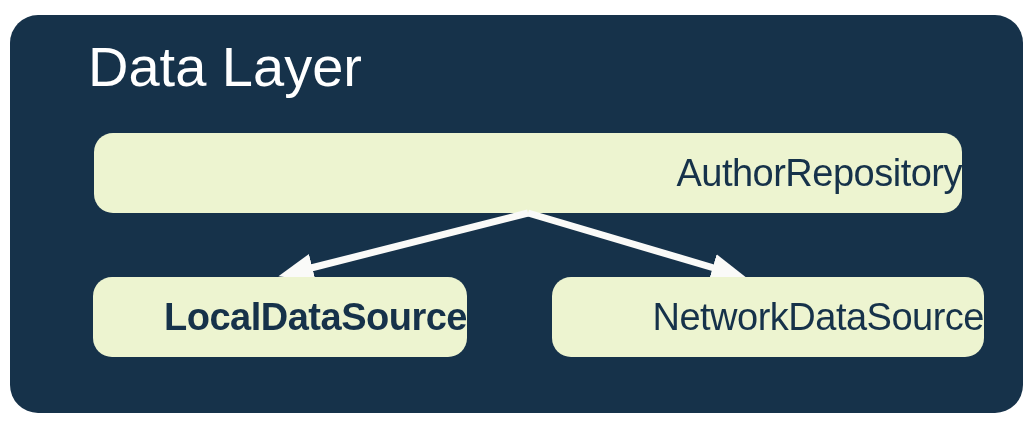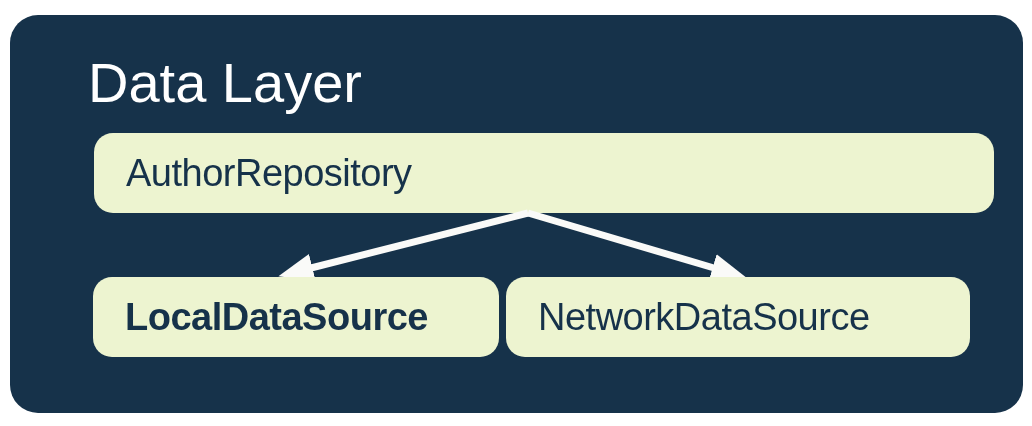--- a/index.html
+++ b/index.html
@@ -19,46 +19,45 @@
     left: 10px;
     top: 15px;
     width: 1013px;
     height: 398px;
     background: var(--container-bg, #16324a);
     border-radius: 28px;
   }
   .diagram-title {
     position: absolute;
     left: 88px;
-    top: 55px;
+    top: 39px;
     margin: 0;
     font-size: 56px;
     font-weight: 400;
     line-height: 1;
     letter-spacing: 0px;
     color: var(--title-text, #ffffff);
     white-space: nowrap;
     text-align: right;
   }
   .node {
     position: absolute;
     background: var(--node-bg, #edf4d0);
     border-radius: 19px;
     display: flex;
     align-items: center;
-    justify-content: flex-start;
+    justify-content: flex-end;
     font-size: 38px;
     letter-spacing: -0.5px;
     color: var(--node-text, #16324a);
     white-space: nowrap;
-    padding-left: 32px;
   }
   .node-author   { left: 94px;  top: 133px; width: 868px; height: 80px; }
   .node-local    { left: 93px;  top: 277px; width: 374px; height: 80px; font-weight: bold; }
-  .node-network  { left: 506px; top: 277px; width: 432px; height: 80px; }
+  .node-network  { left: 552px; top: 277px; width: 432px; height: 80px; }
   .arrow-layer {
     position: absolute;
     left: 0;
     top: 0;
     width: 1032px;
     height: 426px;
     pointer-events: none;
   }
   .arrow-layer line {
     stroke: var(--arrow, #fafaf8);

